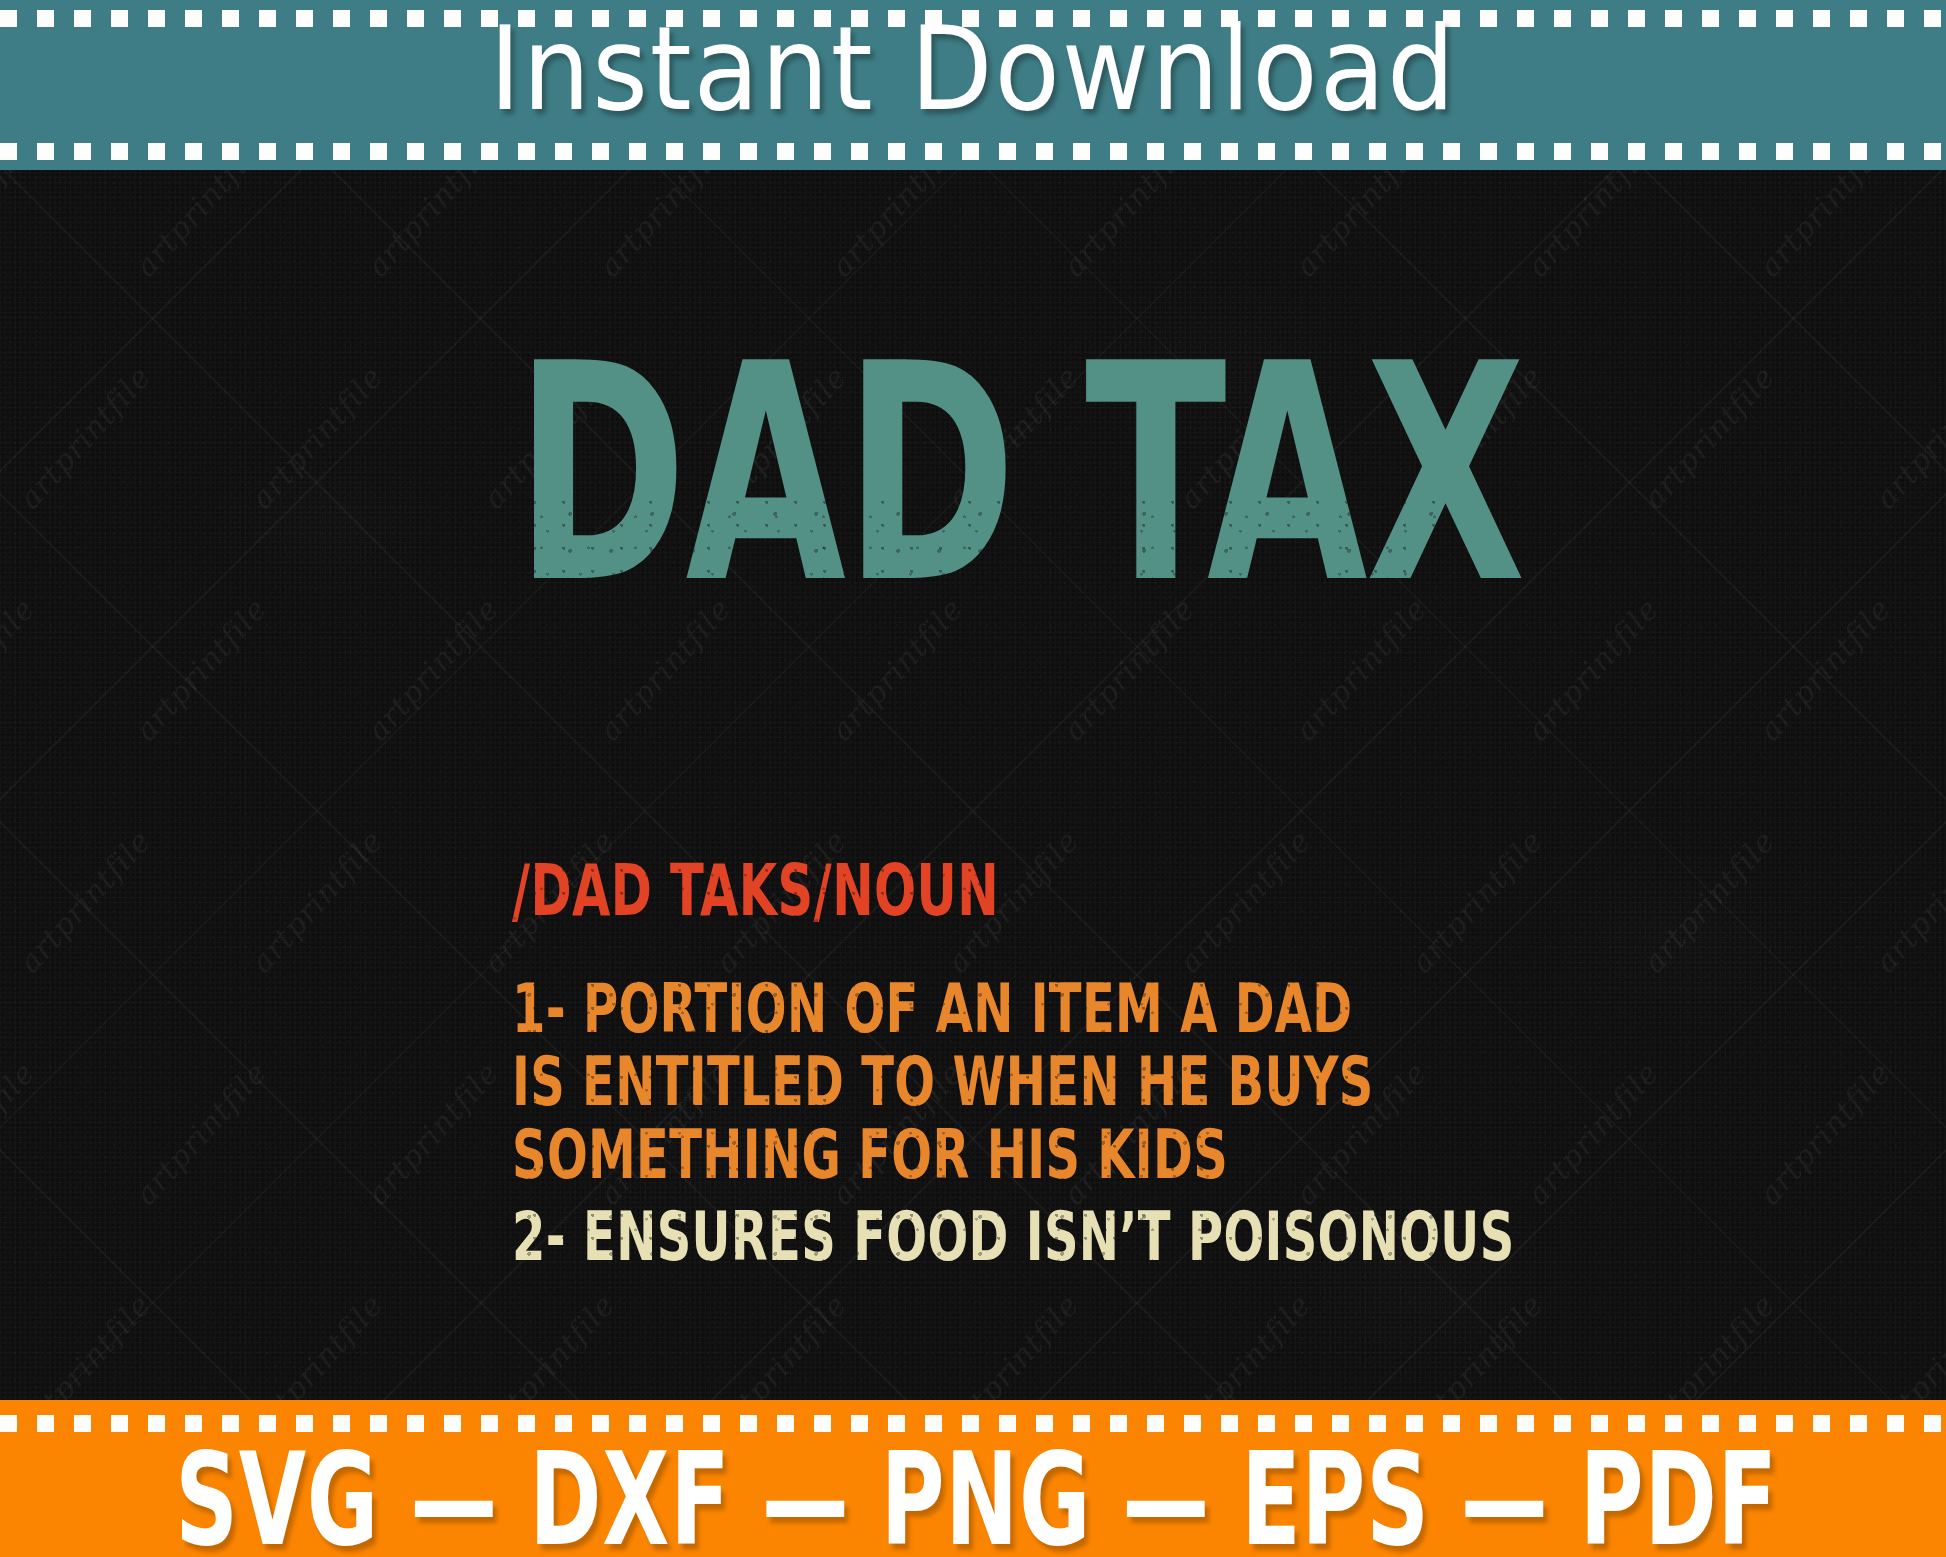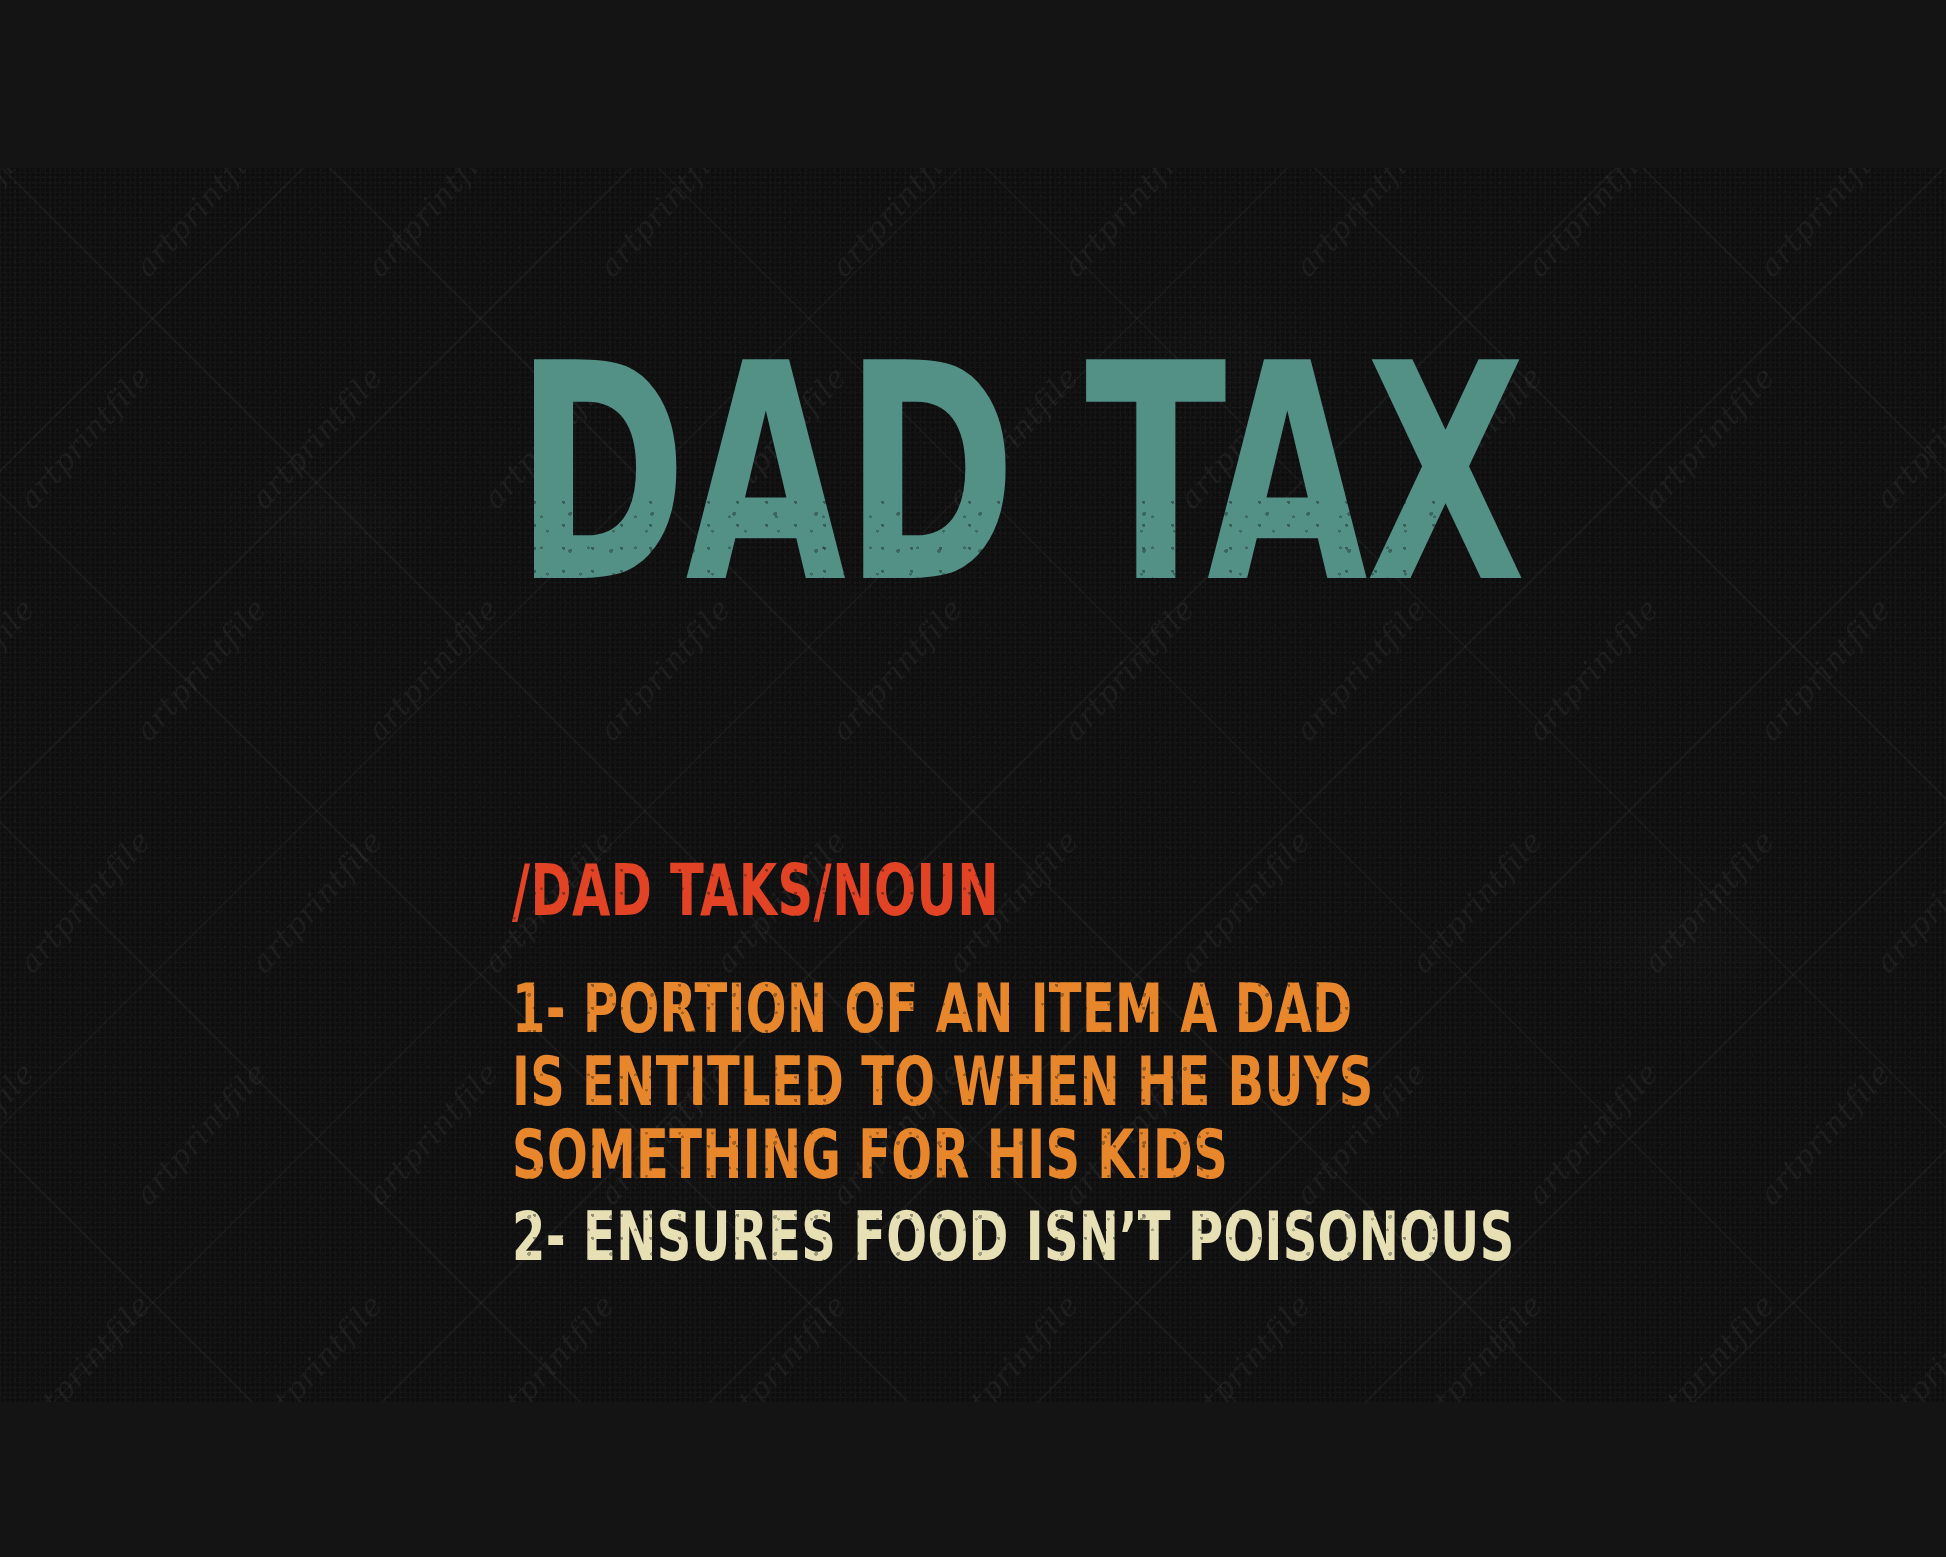--- a/index.html
+++ b/index.html
@@ -310,15 +310,24 @@
         <span class="def-line">IS ENTITLED TO WHEN HE BUYS</span>
         <span class="def-line">SOMETHING FOR HIS KIDS</span>
       </div>
 
       <div id="definition-two">2- ENSURES FOOD ISN’T POISONOUS</div>
     </div>
 
     <div id="grunge-overlay"></div>
   </div>
 
-
+  <div id="top-banner">
+    <div class="dash-row" id="top-dash-upper"></div>
+    <div id="instant-download">Instant Download</div>
+    <div class="dash-row" id="top-dash-lower"></div>
+  </div>
+
+  <div id="bottom-banner">
+    <div id="bottom-dash"></div>
+    <div id="formats-line">SVG — DXF — PNG — EPS — PDF</div>
+  </div>
 
 </div>
 
 </body></html>

